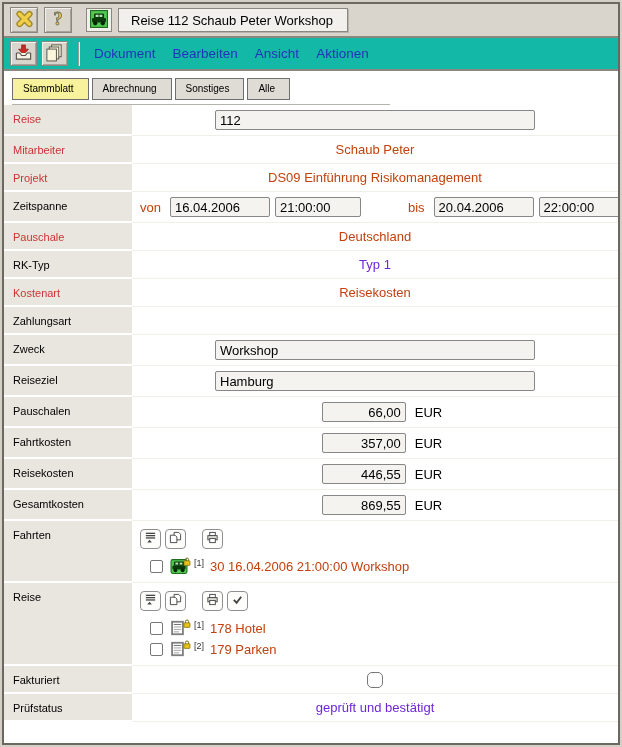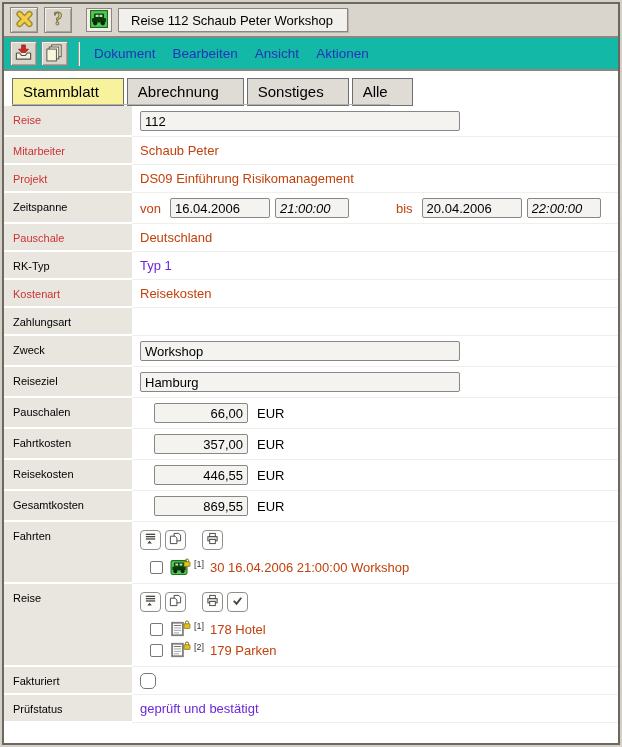--- a/index.html
+++ b/index.html
@@ -65,61 +65,61 @@
     border-left:1px solid #a09c94; border-right:1px solid #f0eee8;
   }
   .menu { display:flex; gap:17px; margin-left:6px; }
   .menu span { color:#2233bb; cursor:pointer; font-size:13.5px; }
   
   .tabstrip-wrap { background:#fff; flex:0 0 34px; padding:7px 0 0 8px; position:relative; }
   .tabstrip { display:flex; gap:3px; }
   .tab {
     border:1px solid #6f6f6f;
     background:#dedcd4;
-    padding:4px 24px 5px 10px;
-    font-size:15px;
+    padding:4px 14px 5px 10px;
+    font-size:10px;
     cursor:pointer;
     white-space:nowrap;
   }
   .tab.active { background:#f7f29b; }
   .tab-shadow { position:absolute; left:8px; top:33px; width:378px; height:1px; background:#b4b2aa; }
   
   .form { flex:1; background:#fff; overflow:hidden; display:flex; flex-direction:column; }
   .frow { display:flex; }
   .flabel {
     flex:0 0 128px;
     background:#e9e6e0;
     border-bottom:2px solid #ffffff;
     padding:8px 6px 6px 9px;
     font-size:11px;
   }
   .flabel.req { color:#cc3333; }
   .fvalue {
     flex:1;
     border-bottom:1px solid #f1efe9;
     padding:5px 8px;
-    display:flex; align-items:center; gap:5px;
+    display:flex; align-items:center; gap:5px;justify-content:center;
   }
   .fvalue.block { display:block; padding-top:6px; }
   .link { color:#c2410c; cursor:pointer; }
   .plain { color:#6d28d9; }
   .inp {
     background:#f4f3f0;
     border:1px solid #878787;
     border-radius:2px;
     height:20px;
     font-family:"Liberation Sans", sans-serif;
     font-size:13px;
     padding:1px 4px;
     color:#000;
   }
   .inp-wide { width:320px; }
   .inp-date { width:100px; }
-  .inp-time { width:74px;font-style:italic; }
-  .inp-amount { width:94px; text-align:right;margin-left:14px; }
+  .inp-time { width:86px; }
+  .inp-amount { width:84px; text-align:right;margin-left:14px; }
   .redlab { color:#c2410c; margin-right:4px; }
   .bis-gap { margin-left:42px; }
   .cur { margin-left:4px; }
   
   .mini-btn {
     width:21px; height:20px;
     border:1px solid #8f8f8f;
     border-radius:4px;
     background:#fdfdfb;
     display:inline-flex; align-items:center; justify-content:center;

